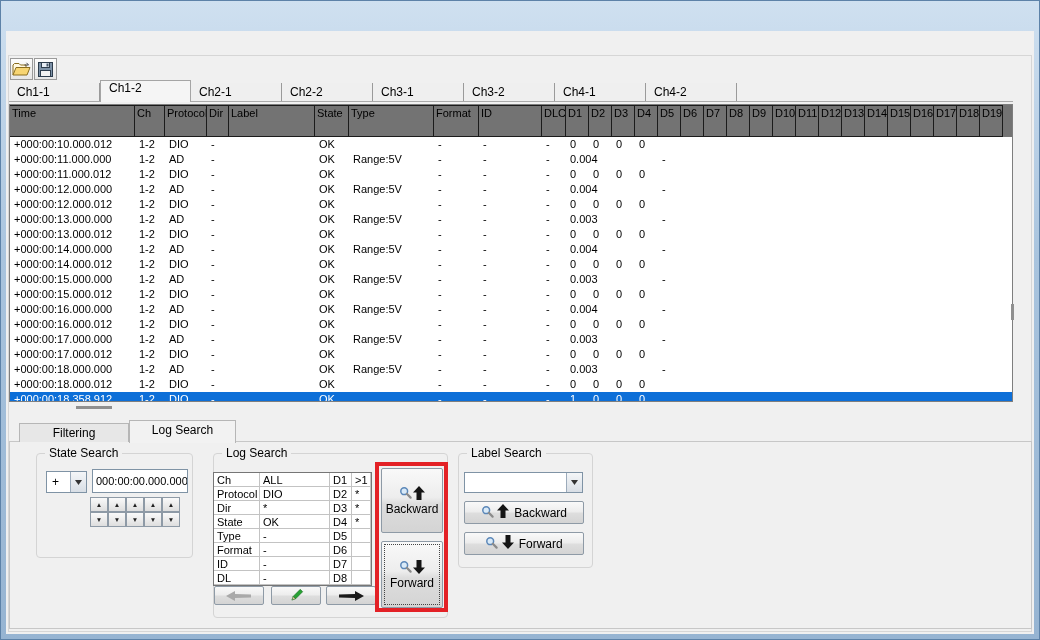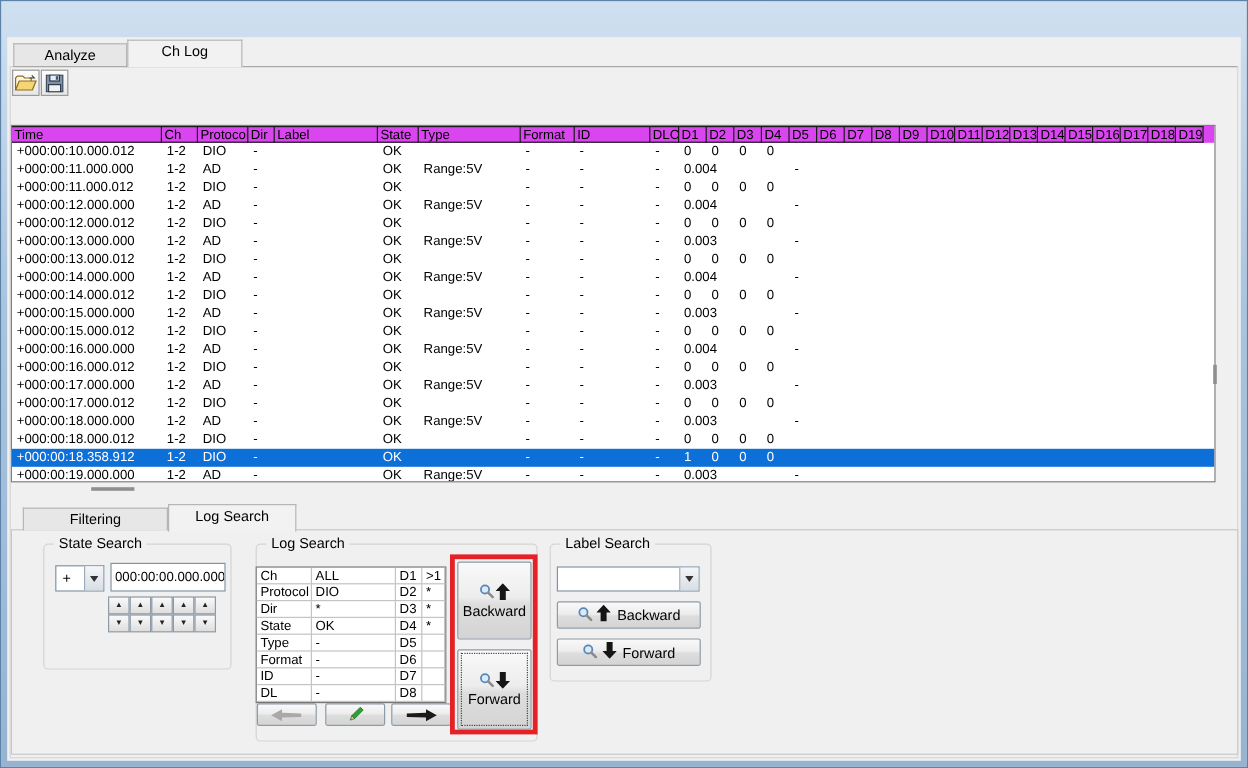--- a/index.html
+++ b/index.html
@@ -39,21 +39,21 @@
     background:linear-gradient(180deg,#fdfdfd,#e7e7e7); display:flex; align-items:center; justify-content:center; }
 
   
   .chanstrip { position:absolute; left:3px; top:49px; height:22px; display:flex; align-items:flex-end; border-bottom:1px solid #aaa; width:1004px; }
   .chanstrip .tab { width:91px; text-align:left; padding-left:8px; background:#efefef; border:none; border-right:1px solid #9a9a9a; height:18px; line-height:18px; }
   .chanstrip .tab.active { border:1px solid #a5a5a5; border-bottom:none; background:#f5f5f5; height:22px; line-height:14px; margin-bottom:-1px; }
 
   
   .logtable { position:absolute; left:3px; top:73px; width:1004px; height:298px;
     background:#fff; border:1px solid #7e7e7e; overflow:hidden; }
-  .lt-header { display:flex; height:14px; background:#d946ef; }
+  .lt-header { display:flex; height:32px; background:#737373; }
   .lt-header .hc { flex:none; border-right:1px solid #1b1b1b; border-top:1px solid #1b1b1b;
     border-bottom:1px solid #1b1b1b; padding:1px 0 0 2px; font-size:11px; white-space:nowrap; overflow:hidden; }
   .lt-row { display:flex; height:15px; }
   .lt-row .c { flex:none; padding:1px 0 0 4px; white-space:nowrap; overflow:visible; font-size:11px; }
   .lt-row.selected { background:var(--sel,#0d6fd8); color:#fff; }
 
   .hthumb { position:absolute; left:70px; top:375px; width:36px; height:3px; background:#8f8f8f; }
   .vthumb { position:absolute; left:1005px; top:273px; width:3px; height:16px; background:#8f8f8f; }
 
   
@@ -100,24 +100,20 @@
 </head>
 <body>
 
 <div class="window">
 
 
   <div class="client">
 
     <div class="tab-page"></div>
 
-    <div class="tabstrip" style="left:5px; top:2px; width:1020px; height:23px;">
-        <div class="tab" style="width: 95px;">Analyze</div>
-        <div class="tab active" style="width: 96px;">Ch Log</div>
-      </div>
 
     <div class="toolbtn" style="left:4px; top:27px;">
       <span class="icon">
           <svg width="19" height="15" viewBox="0 0 19 15">
             <path d="M1 13 V3 L2.5 1.5 H7 L8.5 3 H14 V5.5" fill="#fff8e1" stroke="#8a6d1e"></path>
             <path d="M1 13 L4 5.5 H18 L15 13 Z" fill="#f7d573" stroke="#8a6d1e"></path>
             <path d="M12.5 3 h4 l-2 -2.2" fill="none" stroke="#444"></path>
           </svg>
         </span>
     </div>
@@ -125,20 +121,30 @@
       <span class="icon">
           <svg width="15" height="15" viewBox="0 0 15 15">
             <rect x="0.5" y="0.5" width="14" height="14" fill="#7d92a8" stroke="#2e3d4d"></rect>
             <rect x="3.5" y="0.5" width="8" height="5" fill="#e8eef5" stroke="#2e3d4d"></rect>
             <rect x="8.5" y="1.5" width="2" height="3" fill="#44566b"></rect>
             <rect x="2.5" y="8.5" width="10" height="6" fill="#f2f2f2" stroke="#2e3d4d"></rect>
           </svg>
         </span>
     </div>
 
+    <div class="chanstrip">
+        <div class="tab">Ch1-1</div>
+        <div class="tab active">Ch1-2</div>
+        <div class="tab">Ch2-1</div>
+        <div class="tab">Ch2-2</div>
+        <div class="tab">Ch3-1</div>
+        <div class="tab">Ch3-2</div>
+        <div class="tab">Ch4-1</div>
+        <div class="tab">Ch4-2</div>
+      </div>
 
     <div class="logtable">
       <div class="lt-header">
           <div class="hc" style="width: 125px;">Time</div>
           <div class="hc" style="width: 30px;">Ch</div>
           <div class="hc" style="width: 42px;">Protocol</div>
           <div class="hc" style="width: 22px;">Dir</div>
           <div class="hc" style="width: 86px;">Label</div>
           <div class="hc" style="width: 34px;">State</div>
           <div class="hc" style="width: 85px;">Type</div>
@@ -755,21 +761,21 @@
             <div class="c" style="width: 23px;"></div>
             <div class="c" style="width: 23px;"></div>
           </div>
         </div>
     </div>
     <div class="hthumb"></div>
     <div class="vthumb"></div>
 
     <div class="panel"></div>
     <div class="tabstrip" style="left:13px; top:388px; width:450px; height:23px; border-bottom:none;">
-        <div class="tab" style="width: 121px;">Filtering</div>
+        <div class="tab" style="width: 110px;">Filtering</div>
         <div class="tab active" style="width: 107px;">Log Search</div>
       </div>
 
     <div class="groupbox" style="left:30px; top:422px; width:157px; height:105px;">
       <span class="gb-title">State Search</span>
     </div>
     <div class="combo" style="left:40px; top:440px; width:41px; height:22px;">
       <span class="val">+</span>
       <span class="dd">
           <span class="icon">

